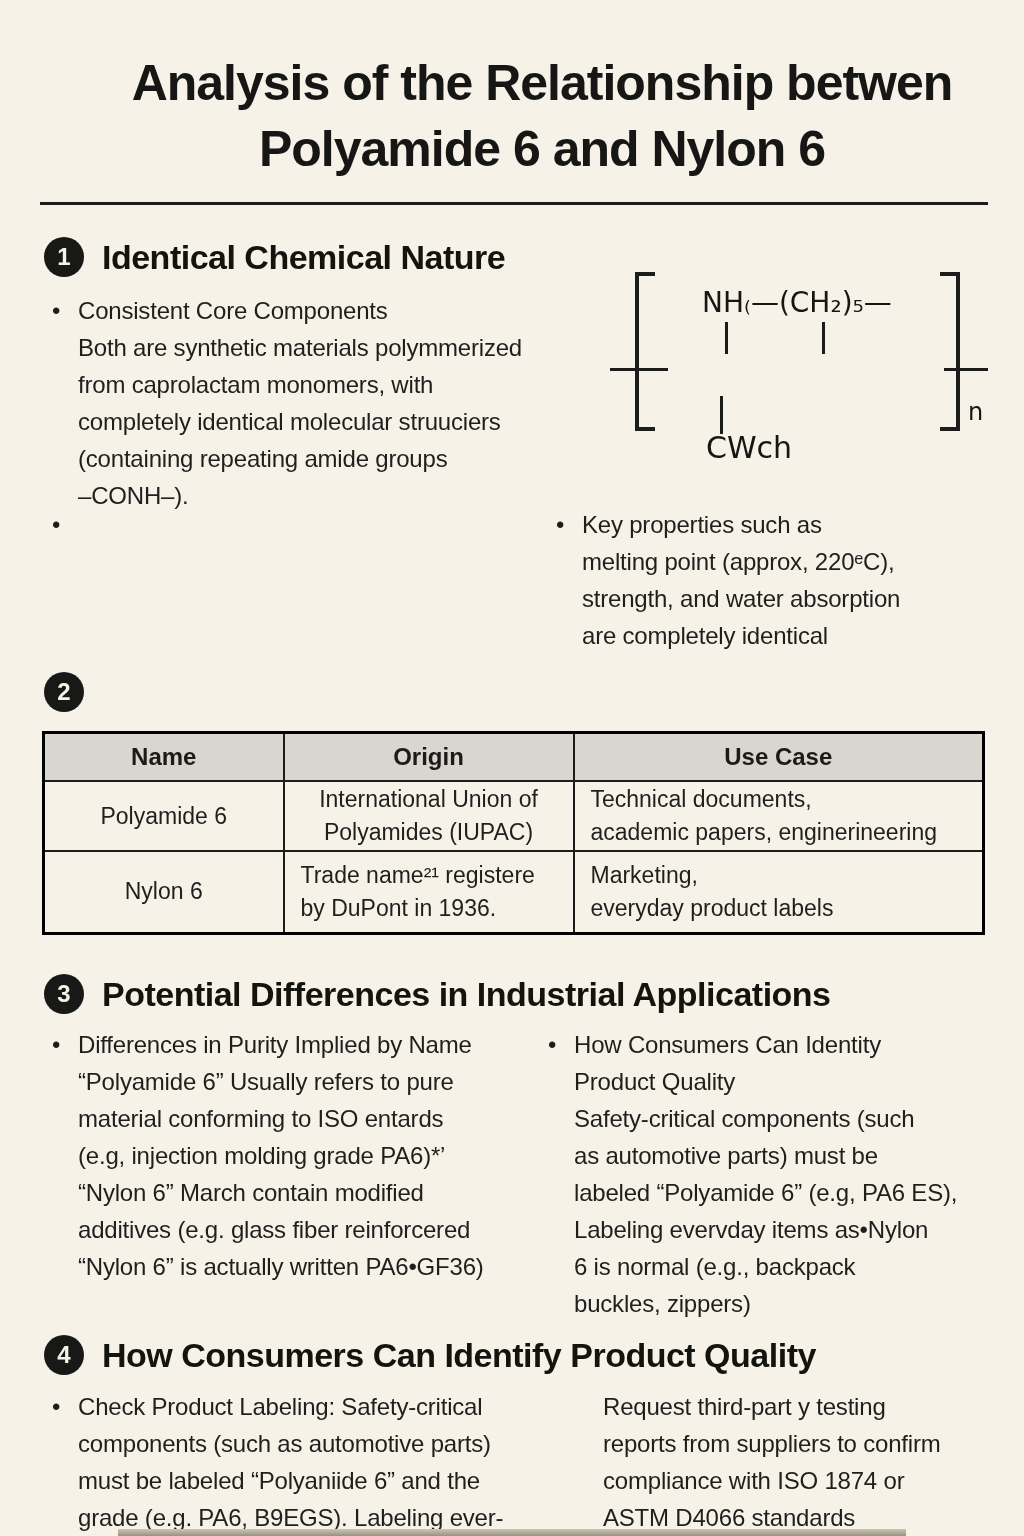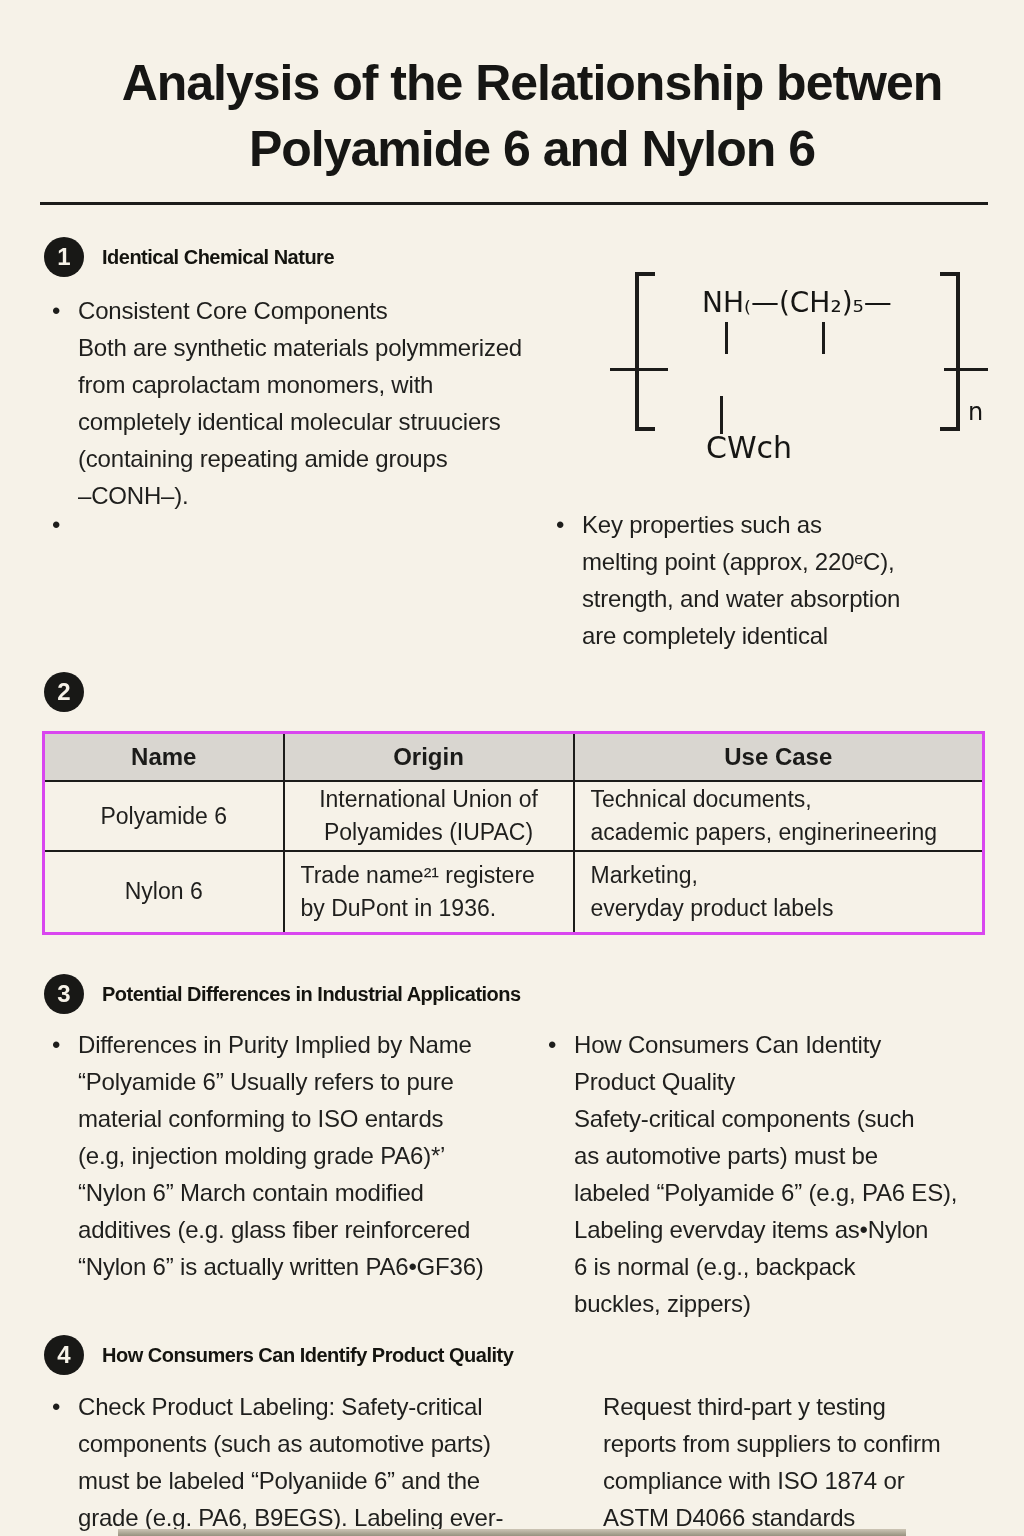--- a/index.html
+++ b/index.html
@@ -6,53 +6,53 @@
   body{
     width:1024px;height:1536px;
     background:#f6f2e8;
     font-family:"Liberation Sans",sans-serif;
     color:#1d1d1b;
     overflow:hidden;
     position:relative;
   }
   
   .title{
-    position:absolute;left:50px;top:50px;width:964px;
+    position:absolute;left:60px;top:50px;width:964px;
     text-align:center;font-weight:700;font-size:50px;line-height:66px;
     letter-spacing:-1px;color:#161614;
   }
   .hr{position:absolute;left:40px;top:202px;width:948px;height:3px;background:#1c1c1a;}
   
   .sec-row{position:absolute;left:44px;display:flex;align-items:center;gap:18px;height:42px;}
   .badge{
     width:40px;height:40px;border-radius:50%;background:#181816;color:#f6f2e8;
     font-weight:700;font-size:24px;display:flex;align-items:center;justify-content:center;
     flex:0 0 40px;
   }
-  .sec-heading{font-weight:700;font-size:20px;color:#14140f;letter-spacing:-0.5px;white-space:nowrap;}
+  .sec-heading{font-weight:700;font-size:34px;color:#14140f;letter-spacing:-0.5px;white-space:nowrap;}
   
   .bullet{position:absolute;display:flex;align-items:flex-start;}
   .mark{flex:0 0 26px;font-size:24px;line-height:37px;color:#1d1d1b;}
   .btext{font-size:24px;line-height:37px;white-space:pre-line;color:#1f1f1d;letter-spacing:-0.2px;}
   .plain-text{position:absolute;font-size:24px;line-height:37px;white-space:pre-line;color:#1f1f1d;letter-spacing:-0.2px;margin-left:28px;}
   
   .formula{position:absolute;left:598px;top:262px;width:410px;height:215px;font-family:"DejaVu Sans",sans-serif;color:#161614;}
   .formula .ftxt{position:absolute;font-size:28px;font-weight:500;white-space:nowrap;}
   .formula .fsub{font-size:24px;}
   .vline{position:absolute;width:3px;background:#1c1c1a;}
   .hline{position:absolute;height:3px;background:#1c1c1a;}
   .b-left{position:absolute;left:37px;top:10px;width:16px;height:151px;
     border-left:4px solid #1c1c1a;border-top:4px solid #1c1c1a;border-bottom:4px solid #1c1c1a;}
   .b-right{position:absolute;left:342px;top:10px;width:16px;height:151px;
     border-right:4px solid #1c1c1a;border-top:4px solid #1c1c1a;border-bottom:4px solid #1c1c1a;}
   
   .tbl{
     position:absolute;left:42px;top:731px;width:940px;
     border-collapse:collapse;table-layout:fixed;
-    border:3px solid #d946ef;background:#f6f2e8;
+    border:3px solid #000000;background:#f6f2e8;
   }
   .tbl th,.tbl td{border:2px solid #1c1c1a;vertical-align:middle;}
   .tbl th{background:#d9d6d0;font-weight:700;font-size:24px;height:44px;text-align:center;color:#1b1b19;}
   .tbl td{font-size:23px;line-height:33px;white-space:pre-line;color:#1f1f1d;}
   .r1{height:61px;} .r2{height:82px;}
   .c-center{text-align:center;}
   .c-left{text-align:left;padding-left:16px;padding-right:20px;}
   .bottom-strip{position:absolute;left:118px;top:1529px;width:788px;height:7px;
     background:linear-gradient(#cdc6b6,#97917f);}
 </style>

